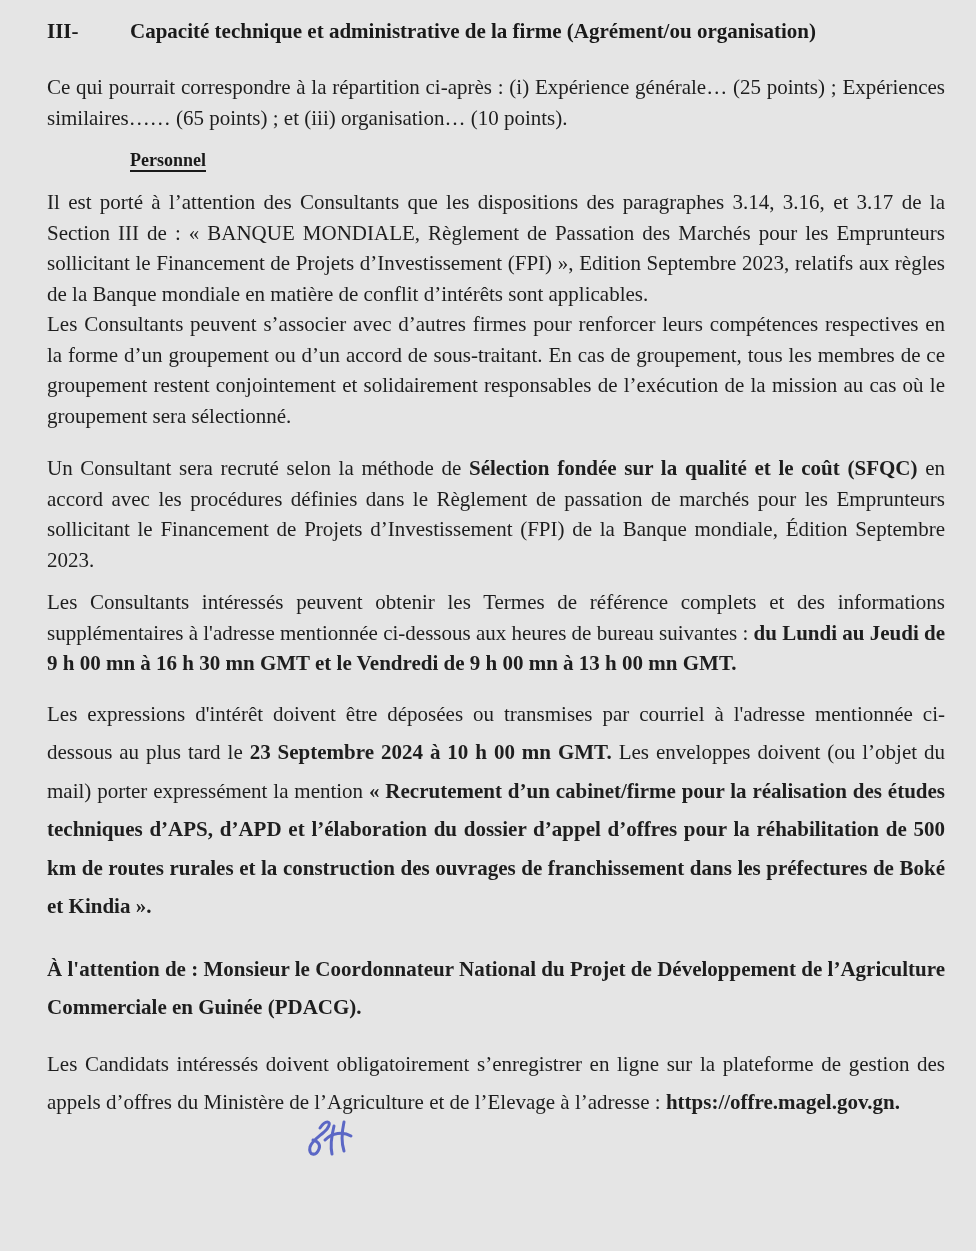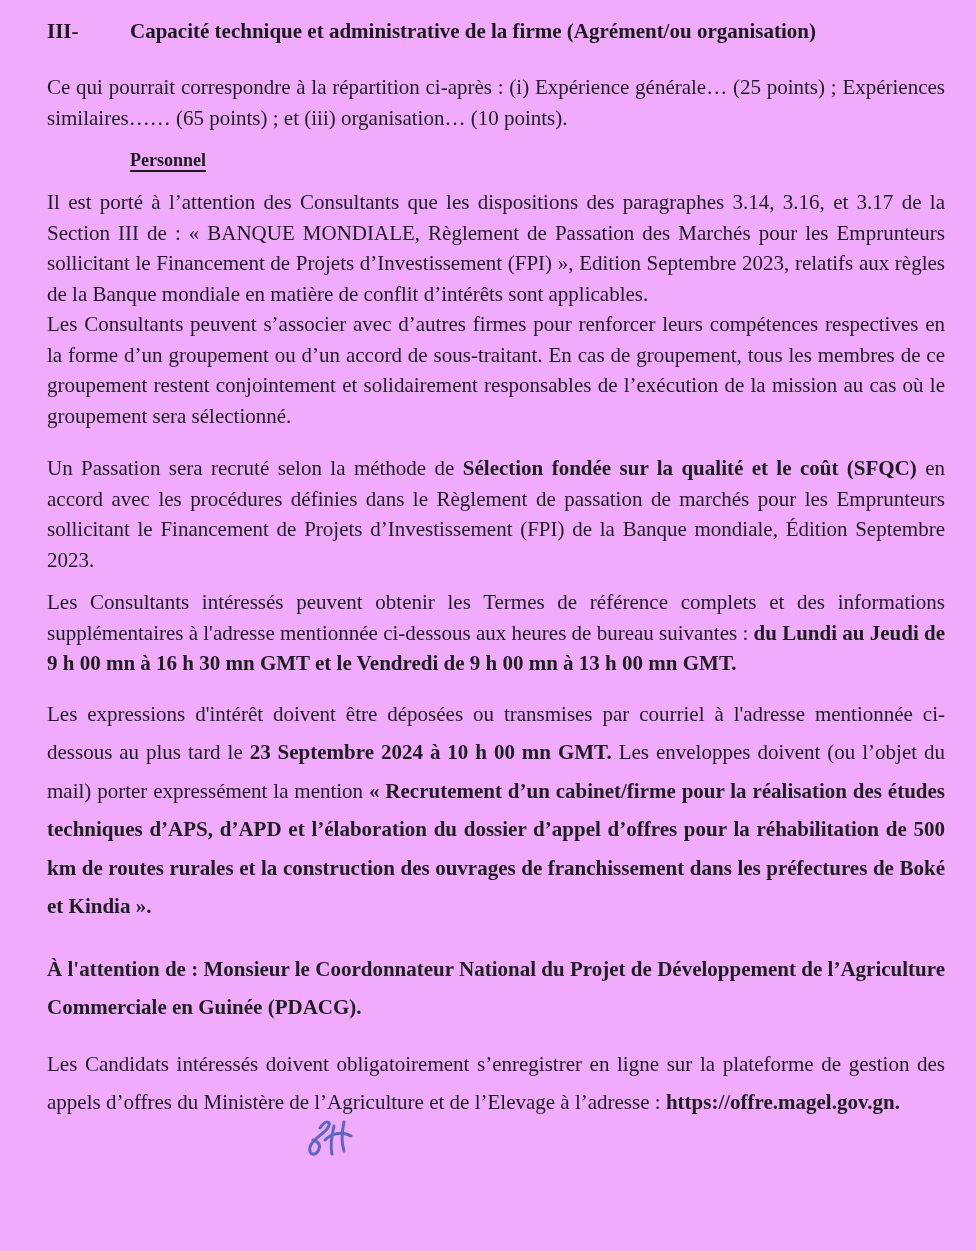--- a/index.html
+++ b/index.html
@@ -1,21 +1,21 @@
 <!DOCTYPE html>
 <html lang="fr" style="--ink: #5b67c5;"><head>
 <meta charset="utf-8">
 <style>
   html,body{margin:0;padding:0;background:#ffffff;}
   .page{
     position:relative;
     width:976px;height:1251px;
     box-sizing:border-box;
     padding:16px 31px 0 47px;
-    background:#f0abfc;
+    background:#e5e5e5;
     font-family:"Liberation Serif","DejaVu Serif",serif;
     color:#1e1e1e;
     overflow:hidden;
   }
   .heading{display:flex;font-size:21px;font-weight:bold;line-height:30px;color:#1a1a1a;}
   .h-num{width:83px;flex:none;}
   .h-title{text-decoration-thickness:2px;text-underline-offset:4px;}
   .para{margin:0;font-size:21px;line-height:30.5px;text-align:justify;}
   .b{font-weight:bold;}
   .first{margin-top:26px;}
@@ -47,21 +47,21 @@
 
   <p class="para first"><span>Ce qui pourrait correspondre à la répartition ci-après : (i) Expérience générale… (25 points) ; Expériences similaires…… (65 points) ; et (iii) organisation… (10 points).</span></p>
 
   <div class="sub">Personnel</div>
 
 
   <p class="para p-disp"><span>Il est porté à l’attention des Consultants que les dispositions des paragraphes 3.14, 3.16, et 3.17 de la Section III de : « BANQUE MONDIALE, Règlement de Passation des Marchés pour les Emprunteurs sollicitant le Financement de Projets d’Investissement (FPI) », Edition Septembre 2023, relatifs aux règles de la Banque mondiale en matière de conflit d’intérêts sont applicables.</span></p>
 
   <p class="para p-group"><span>Les Consultants peuvent s’associer avec d’autres firmes pour renforcer leurs compétences respectives en la forme d’un groupement ou d’un accord de sous-traitant. En cas de groupement, tous les membres de ce groupement restent conjointement et solidairement responsables de l’exécution de la mission au cas où le groupement sera sélectionné.</span></p>
 
-  <p class="para p-meth"><span>Un Passation sera recruté selon la méthode de </span><span class="b">Sélection fondée sur la qualité et le coût (SFQC)</span><span> en accord avec les procédures définies dans le Règlement de passation de marchés pour les Emprunteurs sollicitant le Financement de Projets d’Investissement (FPI) de la Banque mondiale, Édition Septembre 2023.</span></p>
+  <p class="para p-meth"><span>Un Consultant sera recruté selon la méthode de </span><span class="b">Sélection fondée sur la qualité et le coût (SFQC)</span><span> en accord avec les procédures définies dans le Règlement de passation de marchés pour les Emprunteurs sollicitant le Financement de Projets d’Investissement (FPI) de la Banque mondiale, Édition Septembre 2023.</span></p>
 
   <p class="para p-obt"><span>Les Consultants intéressés peuvent obtenir les Termes de référence complets et des informations supplémentaires à l'adresse mentionnée ci-dessous aux heures de bureau suivantes : </span><span class="b">du Lundi au Jeudi de 9 h 00 mn à 16 h 30 mn GMT et le Vendredi de 9 h 00 mn à 13 h 00 mn GMT.</span></p>
 
   <p class="para wide p-depot"><span>Les expressions d'intérêt doivent être déposées ou transmises par courriel à l'adresse mentionnée ci-dessous au plus tard le </span><span class="b">23 Septembre 2024 à 10 h 00 mn GMT.</span><span> Les enveloppes doivent (ou l’objet du mail) porter expressément la mention </span><span class="b">« Recrutement d’un cabinet/firme pour la réalisation des études techniques d’APS, d’APD et l’élaboration du dossier d’appel d’offres pour la réhabilitation de 500 km de routes rurales et la construction des ouvrages de franchissement dans les préfectures de Boké et Kindia ».</span></p>
 
   <p class="para wide p-att"><span class="b">À l'attention de : Monsieur le Coordonnateur National du Projet de Développement de l’Agriculture Commerciale en Guinée (PDACG).</span></p>
 
   <p class="para wide p-enr"><span>Les Candidats intéressés doivent obligatoirement s’enregistrer en ligne sur la plateforme de gestion des appels d’offres du Ministère de l’Agriculture et de l’Elevage à l’adresse : </span><span class="b">https://offre.magel.gov.gn.</span></p>
 
   <div class="sig-wrap">

